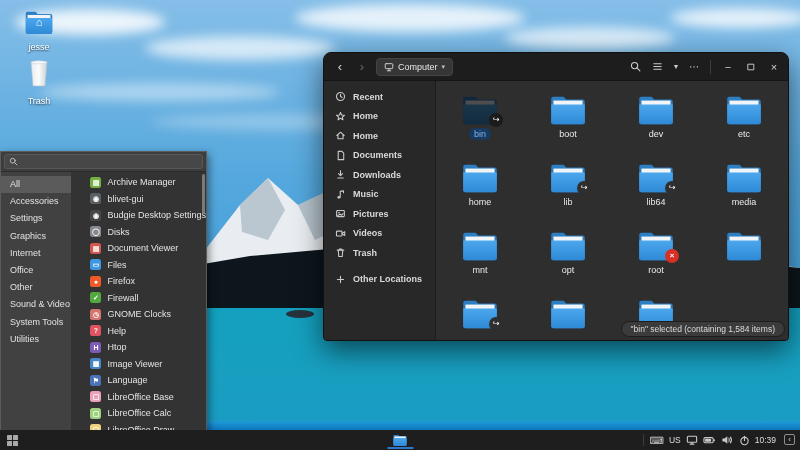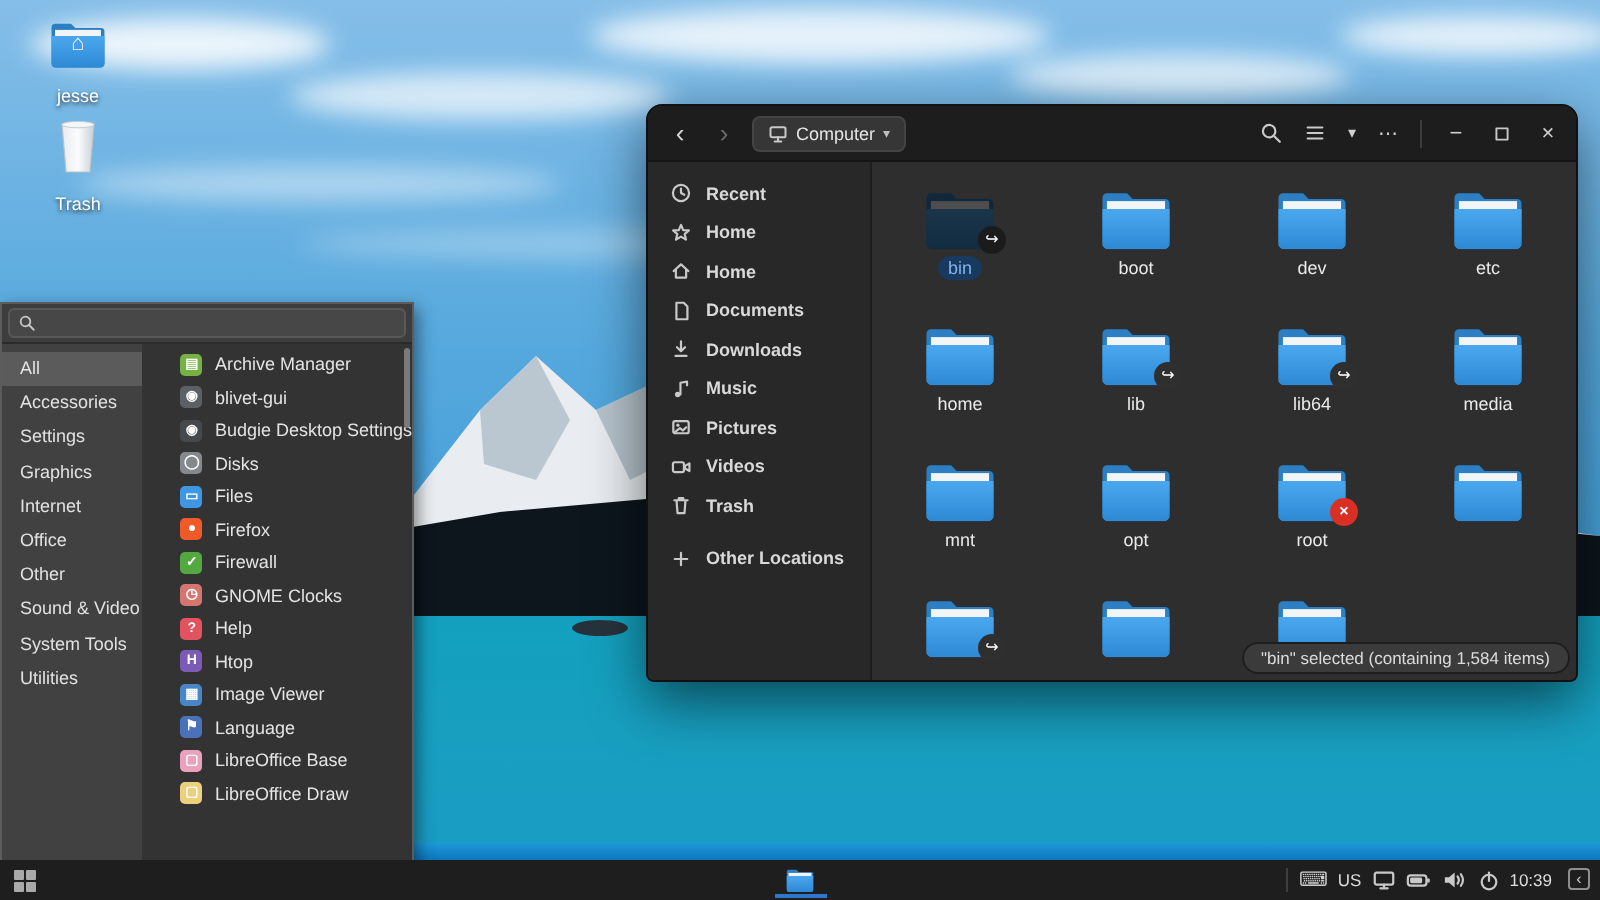--- a/index.html
+++ b/index.html
@@ -180,20 +180,24 @@
           </div>
         <div class="app">
             <span class="app-ico" style="background: rgb(70, 73, 76);">◉</span>
             <span>Budgie Desktop Settings</span>
           </div>
         <div class="app">
             <span class="app-ico" style="background: rgb(133, 137, 142);">◯</span>
             <span>Disks</span>
           </div>
         <div class="app">
+            <span class="app-ico" style="background: rgb(212, 87, 78);">▤</span>
+            <span>Document Viewer</span>
+          </div>
+        <div class="app">
             <span class="app-ico" style="background: rgb(61, 151, 226);">▭</span>
             <span>Files</span>
           </div>
         <div class="app">
             <span class="app-ico" style="background: rgb(240, 90, 40);">●</span>
             <span>Firefox</span>
           </div>
         <div class="app">
             <span class="app-ico" style="background: rgb(83, 169, 63);">✓</span>
             <span>Firewall</span>
@@ -214,20 +218,24 @@
             <span class="app-ico" style="background: rgb(71, 135, 199);">▦</span>
             <span>Image Viewer</span>
           </div>
         <div class="app">
             <span class="app-ico" style="background: rgb(74, 114, 184);">⚑</span>
             <span>Language</span>
           </div>
         <div class="app">
             <span class="app-ico" style="background: rgb(235, 160, 188);">▢</span>
             <span>LibreOffice Base</span>
+          </div>
+        <div class="app">
+            <span class="app-ico" style="background: rgb(158, 210, 126);">▢</span>
+            <span>LibreOffice Calc</span>
           </div>
         <div class="app">
             <span class="app-ico" style="background: rgb(236, 208, 124);">▢</span>
             <span>LibreOffice Draw</span>
           </div>
         <div id="menu-scrollbar"></div>
       </div>
     </div>
   </div>
 

